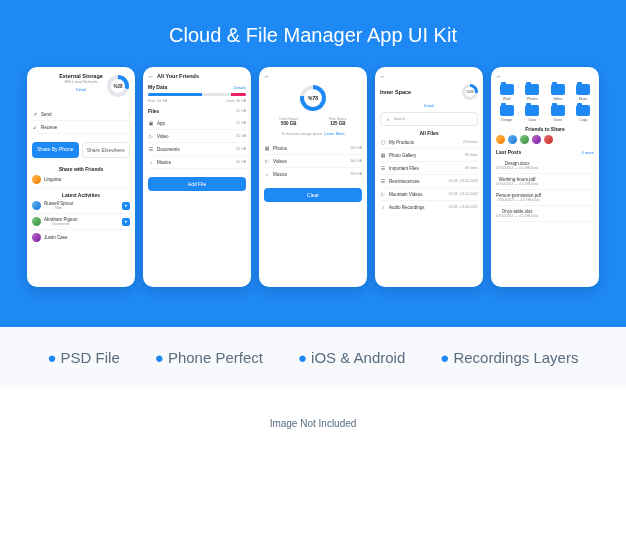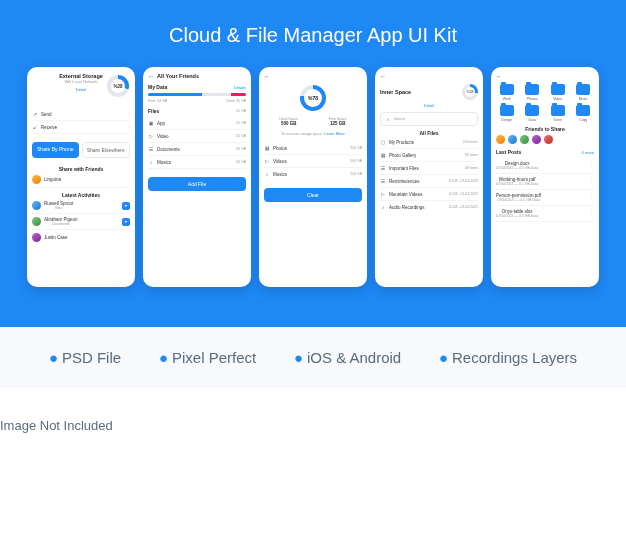--- a/index.html
+++ b/index.html
@@ -49,21 +49,21 @@
 .post-t{font-size:4.5px;color:#333;font-weight:500}
 .post-s{font-size:3.5px;color:#999}
 .dots{color:#ccc;font-size:5px}
 .search{border:1px solid #e3e7ec;border-radius:4px;padding:3px 4px;display:flex;align-items:center;gap:3px;margin:4px 0}
 .stats{display:flex;justify-content:space-around;margin:5px 0;text-align:center}
 .stat-v{font-size:4.5px;font-weight:600;color:#222}
 .stat-l{font-size:3.5px;color:#999}
 .features{background:#f7f9fc;padding:22px 30px;display:flex;justify-content:space-around;flex-wrap:wrap}
 .feat{font-size:15px;color:#5a6c7d}
 .dot{color:#1e88f5;margin-right:4px}
-.footnote{text-align:left;font-size:13px;color:#5a6c7d;padding:30px 0;background:#fff}
+.footnote{text-align:center;font-size:10px;color:#5a6c7d;padding:30px 0;background:#fff}
 </style>
 </head>
 <body>
 
 <div class="hero">
   <div class="title">Cloud &amp; File Manager App UI Kit</div>
   <div class="phones">
 
     <div class="phone">
         <div class="phone-inner">
@@ -379,18 +379,18 @@
             </div>
           </div>
     </div>
       </div>
 
   </div>
 </div>
 
 <div class="features">
   <div class="feat"><span class="dot">●</span><span>PSD File</span></div>
-  <div class="feat"><span class="dot">●</span><span>Pixel Perfect</span></div>
+  <div class="feat"><span class="dot">●</span><span>Phone Perfect</span></div>
   <div class="feat"><span class="dot">●</span><span>iOS &amp; Android</span></div>
   <div class="feat"><span class="dot">●</span><span>Recordings Layers</span></div>
 </div>
 
 <div class="footnote">Image Not Included</div>
 
 </body></html>

